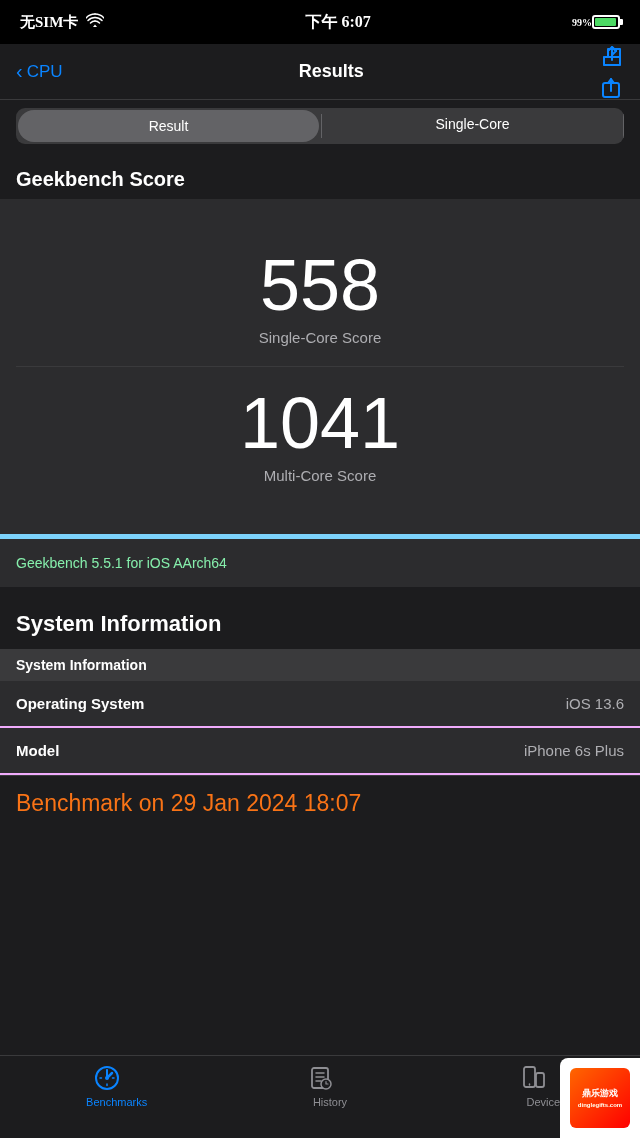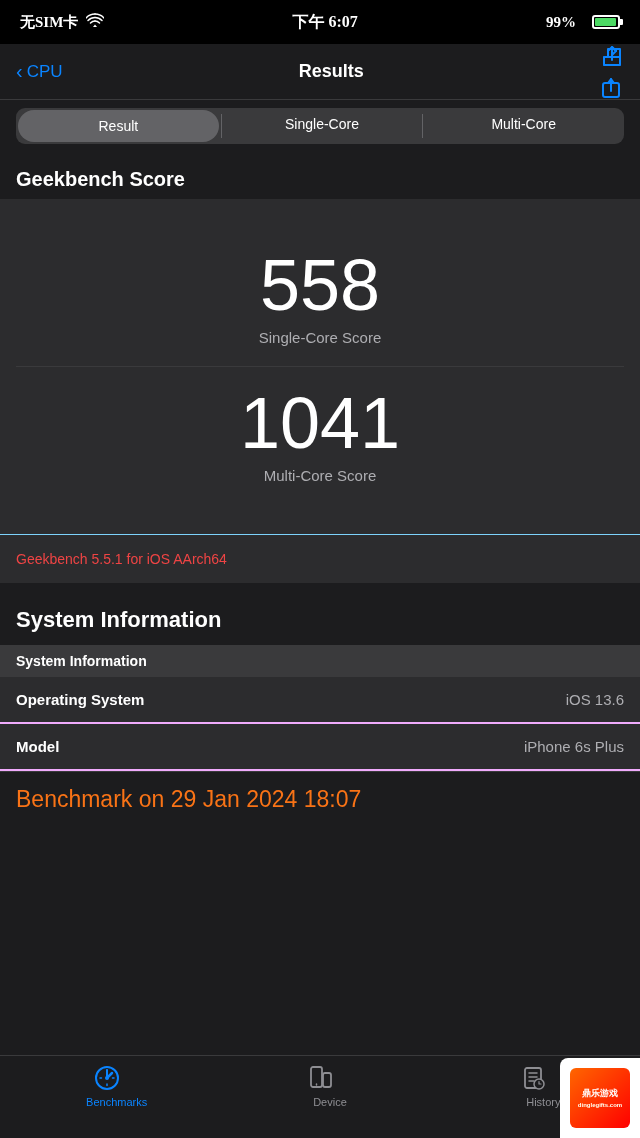--- a/index.html
+++ b/index.html
@@ -22,21 +22,21 @@
       align-items: center;
       justify-content: space-between;
       padding: 0 20px;
       font-size: 15px;
       font-weight: 600;
       color: #fff;
       font-family: Liberation Serif, serif;
     }
     .status-left { display: flex; align-items: center; gap: 8px; }
     .status-center { font-size: 16px; font-weight: 600; }
-    .status-right { display: flex; align-items: center; gap: 16px; font-size: 15px; }
+    .status-right { display: flex; align-items: center; gap: 0; font-size: 10px; }
     .battery-icon {
       width: 28px; height: 14px;
       border: 2px solid #fff;
       border-radius: 3px;
       position: relative;
       display: inline-flex;
       align-items: center;
       padding: 1px;
     }
     .battery-icon::after {
@@ -156,23 +156,23 @@
     .score-divider {
       height: 1px;
       background: #3a3a3c;
       margin: 0 0;
     }
 
     
     .version-info {
       background: #2c2c2e;
       padding: 16px;
-      border-top: 1px solid #7dd3fc;
+      border-top: 5px solid #7dd3fc;
       font-size: 14px;
-      color: #ef4444;
+      color: #86efac;
     }
 
     
     .sys-info-header {
       padding: 24px 16px 12px;
       font-size: 22px;
       font-weight: 700;
       color: #fff;
     }
 
@@ -340,23 +340,20 @@
   <div class="segmented-control">
     <div class="segmented-inner">
       <div class="seg-item active">
         <span>Result</span>
       </div>
       <div class="seg-divider"></div>
       <div class="seg-item">
         <span>Single-Core</span>
       </div>
       <div class="seg-divider"></div>
-      <div class="seg-item">
-        <span>Multi-Core</span>
-      </div>
     </div>
   </div>
 
   <div class="section-header">Geekbench Score</div>
 
   <div class="score-section">
     <div class="score-block">
       <div class="score-number">558</div>
       <div class="score-label">Single-Core Score</div>
     </div>
@@ -403,41 +400,41 @@
         <path d="M14 20 L14 21.5" stroke="#0a84ff" stroke-width="1.5" stroke-linecap="round"></path>
         <path d="M14 6 L14 7.5" stroke="#0a84ff" stroke-width="1.5" stroke-linecap="round"></path>
       </svg>
     </div>
     <span class="tab-label">Benchmarks</span>
   </div>
 
   <div class="tab-item">
     <div class="tab-icon">
       <svg width="28" height="28" viewBox="0 0 28 28" fill="none">
-        <rect x="5" y="3" width="11" height="20" rx="2" stroke="#8e8e93" stroke-width="1.8" fill="none"></rect>
-        <rect x="17" y="9" width="8" height="14" rx="2" stroke="#8e8e93" stroke-width="1.8" fill="none"></rect>
-        <line x1="10.5" y1="20" x2="10.5" y2="21" stroke="#8e8e93" stroke-width="1.5" stroke-linecap="round"></line>
-      </svg>
-    </div>
-    <span class="tab-label">Device</span>
-  </div>
-
-  <div class="tab-item">
-    <div class="tab-icon">
-      <svg width="28" height="28" viewBox="0 0 28 28" fill="none">
         <rect x="6" y="4" width="16" height="20" rx="2" stroke="#8e8e93" stroke-width="1.8" fill="none"></rect>
         <line x1="10" y1="9" x2="18" y2="9" stroke="#8e8e93" stroke-width="1.5" stroke-linecap="round"></line>
         <line x1="10" y1="13" x2="18" y2="13" stroke="#8e8e93" stroke-width="1.5" stroke-linecap="round"></line>
         <line x1="10" y1="17" x2="15" y2="17" stroke="#8e8e93" stroke-width="1.5" stroke-linecap="round"></line>
         <circle cx="20" cy="20" r="5" fill="#1c1c1e" stroke="#8e8e93" stroke-width="1.5"></circle>
         <path d="M20 17.5 L20 20 L22 20" stroke="#8e8e93" stroke-width="1.2" stroke-linecap="round" stroke-linejoin="round" fill="none"></path>
       </svg>
     </div>
     <span class="tab-label">History</span>
   </div>
 
+  <div class="tab-item">
+    <div class="tab-icon">
+      <svg width="28" height="28" viewBox="0 0 28 28" fill="none">
+        <rect x="5" y="3" width="11" height="20" rx="2" stroke="#8e8e93" stroke-width="1.8" fill="none"></rect>
+        <rect x="17" y="9" width="8" height="14" rx="2" stroke="#8e8e93" stroke-width="1.8" fill="none"></rect>
+        <line x1="10.5" y1="20" x2="10.5" y2="21" stroke="#8e8e93" stroke-width="1.5" stroke-linecap="round"></line>
+      </svg>
+    </div>
+    <span class="tab-label">Device</span>
+  </div>
+
   <div class="watermark">
     <div class="watermark-logo">
       <span style="font-size:9px; font-weight:800; color:#fff;">鼎乐游戏</span>
       <span style="font-size:6px; color:#ffe; margin-top:2px;">dinglegifts.com</span>
     </div>
   </div>
 </div>
 
 </body></html>

